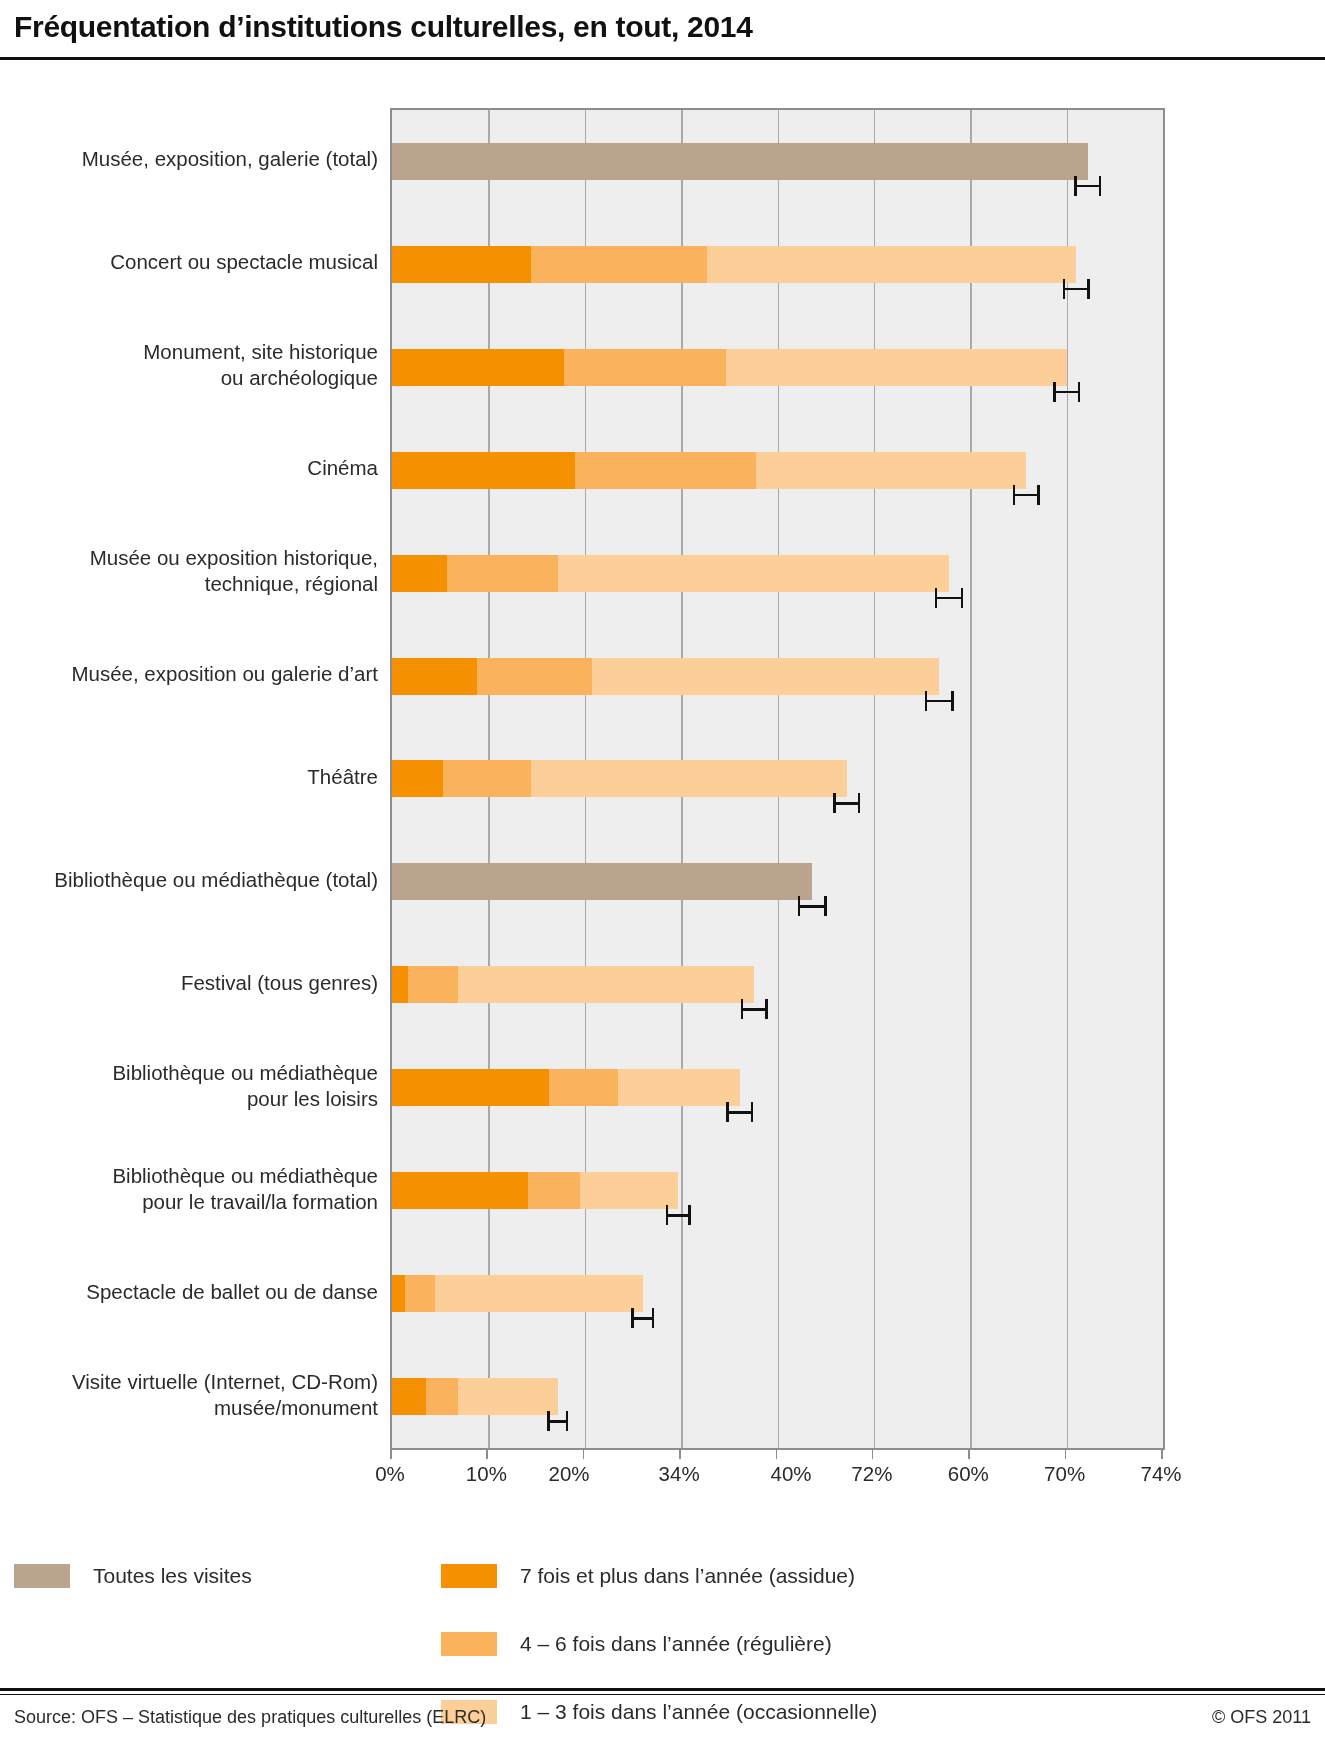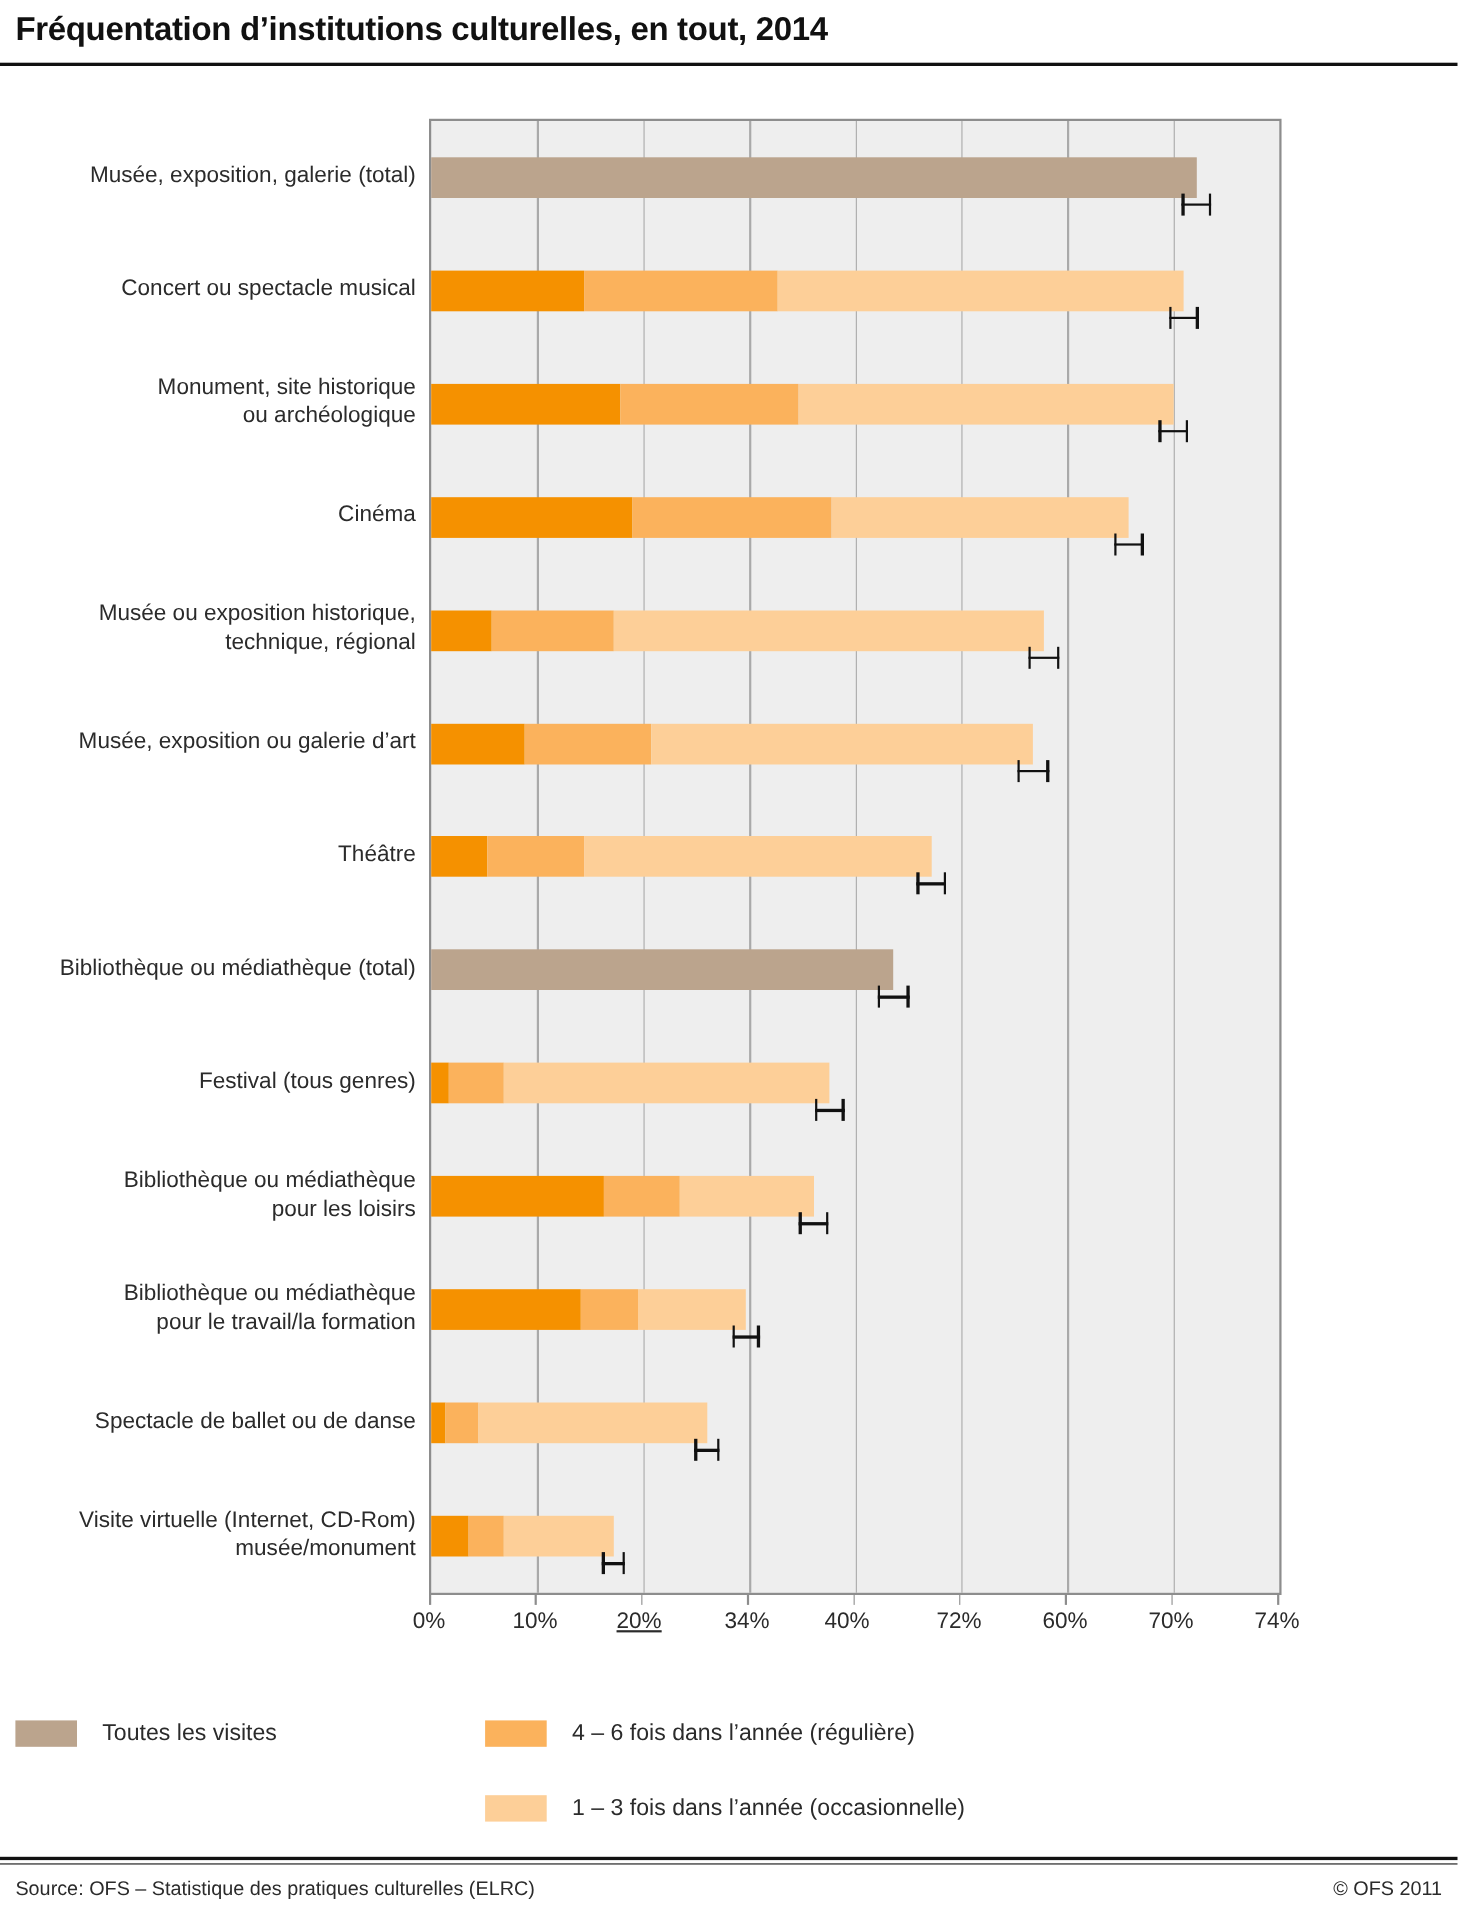--- a/index.html
+++ b/index.html
@@ -386,45 +386,49 @@
           <div class="cap r"></div>
         </div>
       </div>
     </div>
   <div class="xticks" id="xticks">
       <div class="xtick" style="left: 0px;"></div>
       <div class="xticklabel" style="left: 0px;">0%</div>
       <div class="xtick" style="left: 96.375px;"></div>
       <div class="xticklabel" style="left: 96.375px;">10%</div>
       <div class="xtick" style="left: 192.75px;"></div>
-      <div class="xticklabel" style="left: 191px; text-decoration: underline;">20%</div>
+      <div class="xticklabel" style="left: 179px;">20%</div>
       <div class="xtick" style="left: 289.125px;"></div>
       <div class="xticklabel" style="left: 289.125px;">34%</div>
       <div class="xtick" style="left: 385.5px;"></div>
-      <div class="xticklabel" style="left: 380px;">40%</div>
+      <div class="xticklabel" style="left: 401px;">40%</div>
       <div class="xtick" style="left: 481.875px;"></div>
       <div class="xticklabel" style="left: 481.875px;">72%</div>
       <div class="xtick" style="left: 578.25px;"></div>
       <div class="xticklabel" style="left: 578.25px;">60%</div>
       <div class="xtick" style="left: 674.625px;"></div>
       <div class="xticklabel" style="left: 674.625px;">70%</div>
       <div class="xtick" style="left: 771px;"></div>
       <div class="xticklabel" style="left: 771px;">74%</div>
     </div>
 </div>
 
 <div class="legend">
   <div class="legend-col-left" id="legend-left">
       <div class="legend-row">
         <div class="swatch" style="background: rgb(187, 164, 141);"></div>
         <div class="legend-label">Toutes les visites</div>
       </div>
     </div>
   <div class="legend-col-right" id="legend-right">
       <div class="legend-row">
+        <div class="swatch" style="background: rgb(245, 145, 0);"></div>
+        <div class="legend-label">7 fois et plus dans l’année (assidue)</div>
+      </div>
+      <div class="legend-row">
         <div class="swatch" style="background: rgb(251, 178, 92);"></div>
         <div class="legend-label">4 – 6 fois dans l’année (régulière)</div>
       </div>
       <div class="legend-row">
         <div class="swatch" style="background: rgb(253, 207, 152);"></div>
         <div class="legend-label">1 – 3 fois dans l’année (occasionnelle)</div>
       </div>
     </div>
 </div>
 

